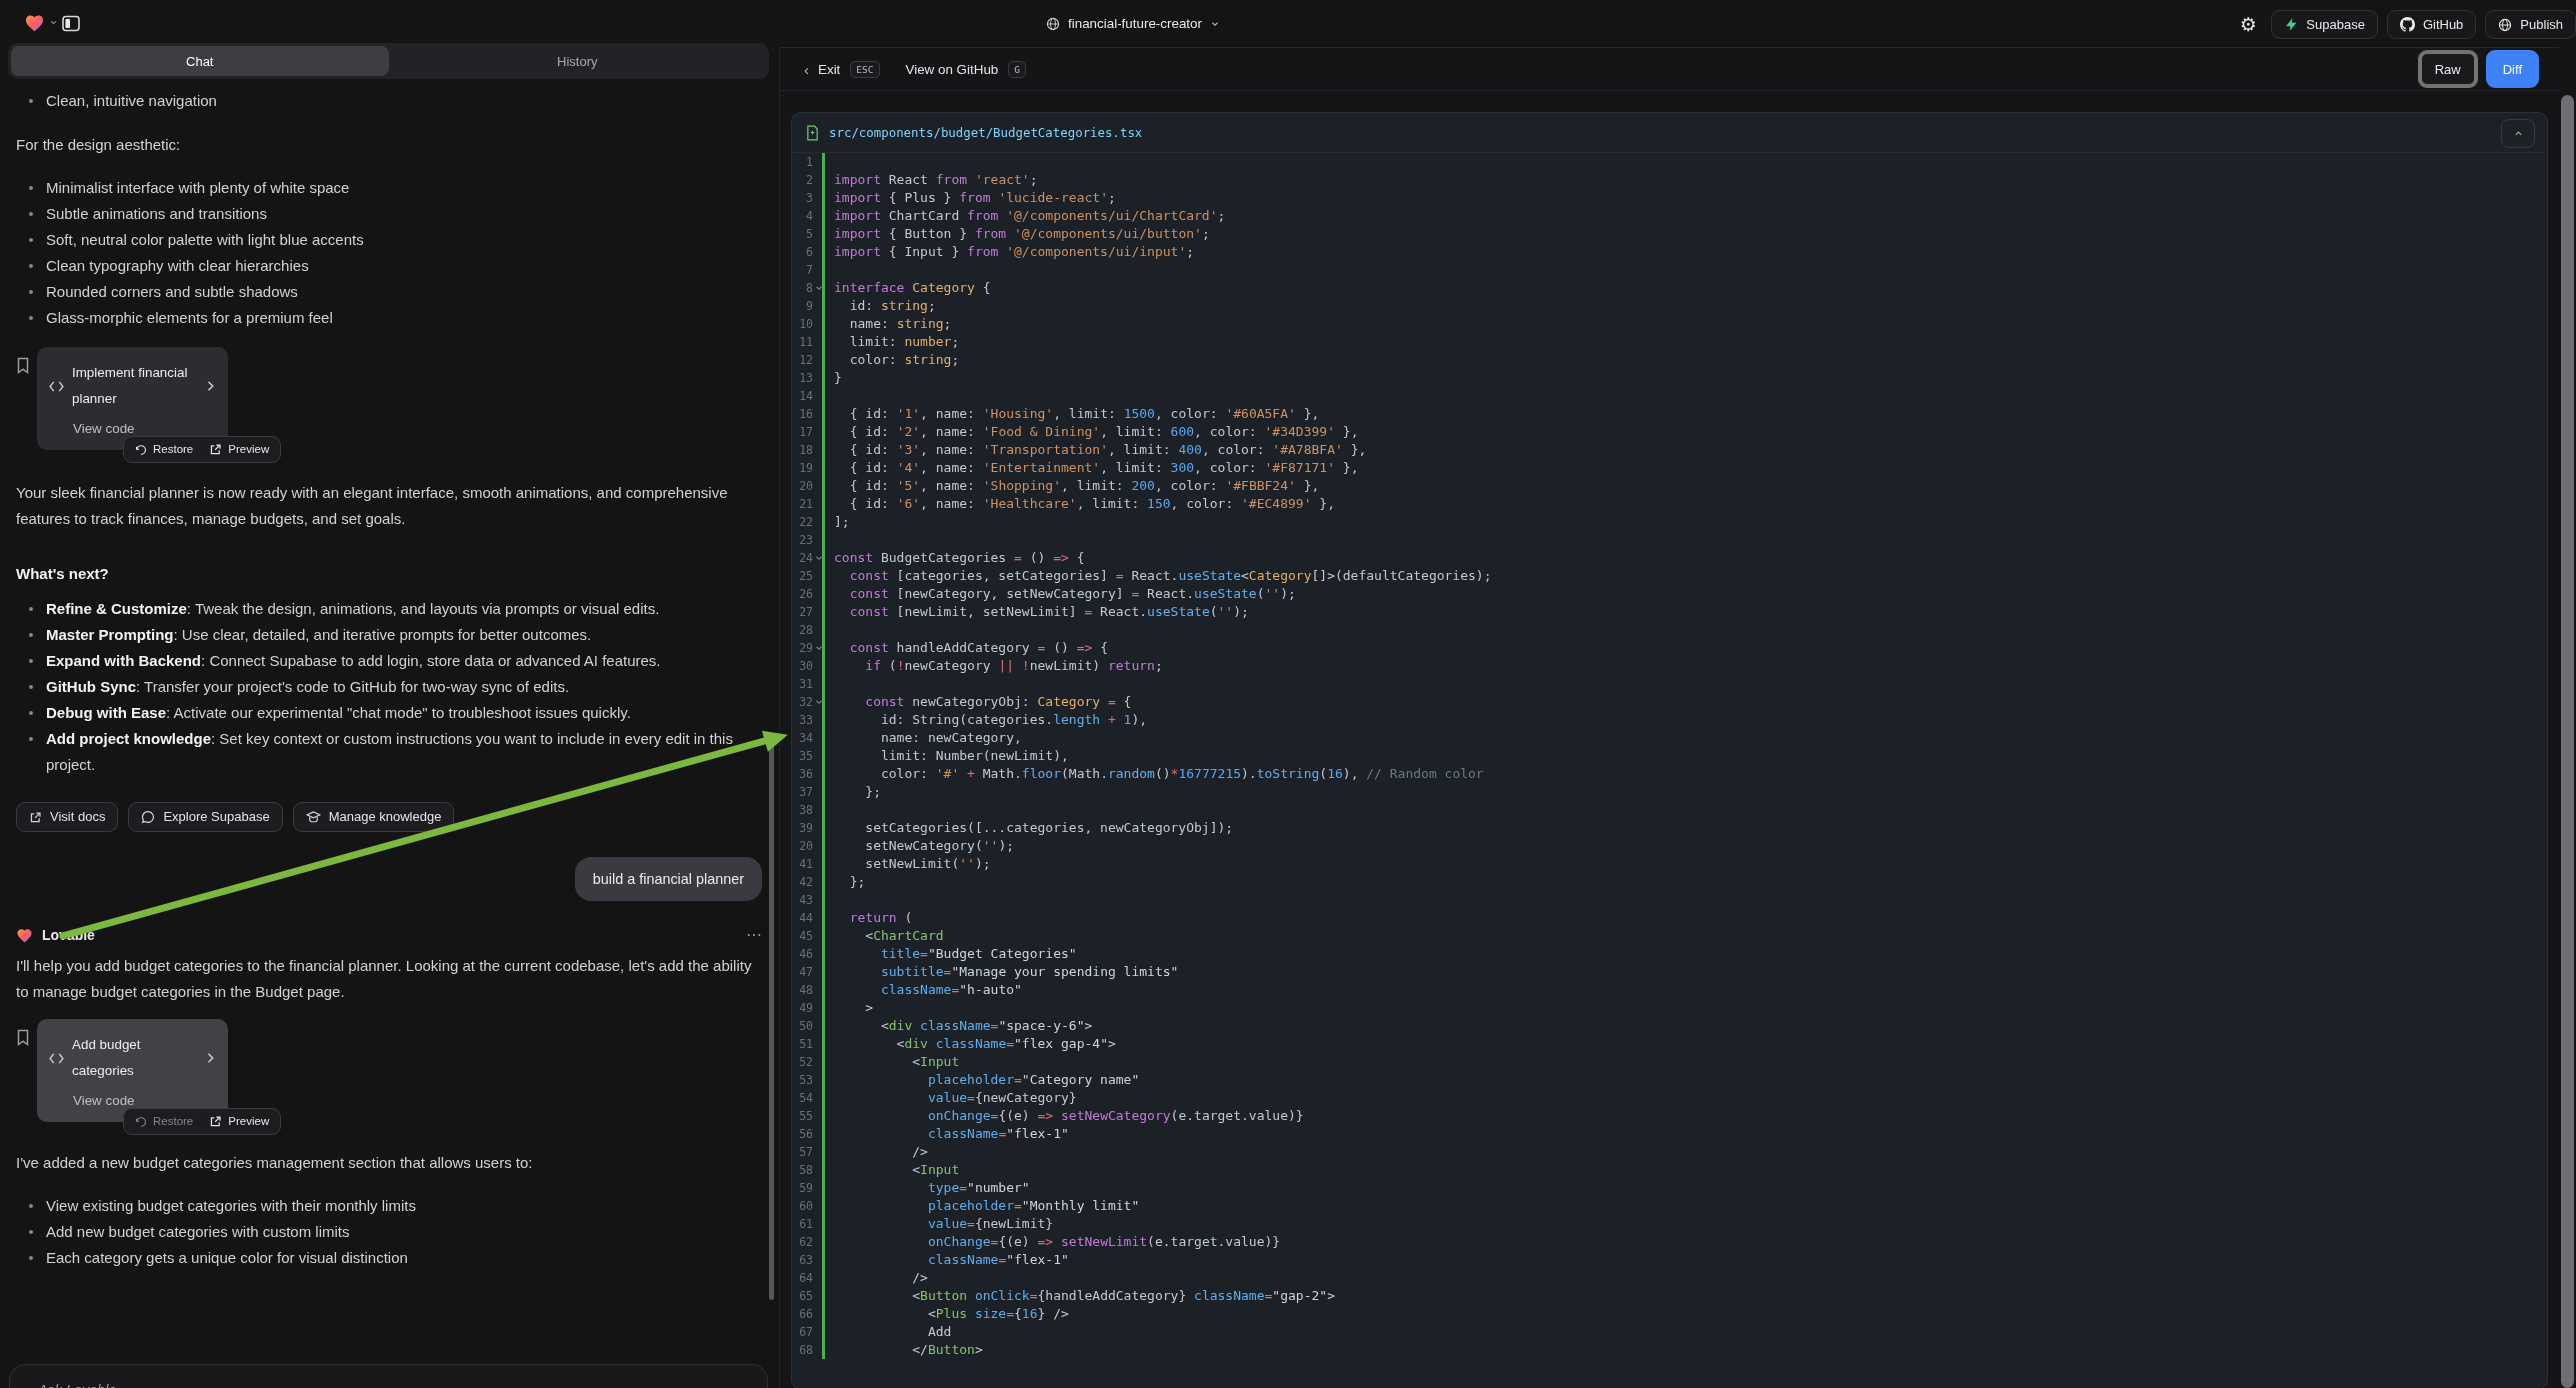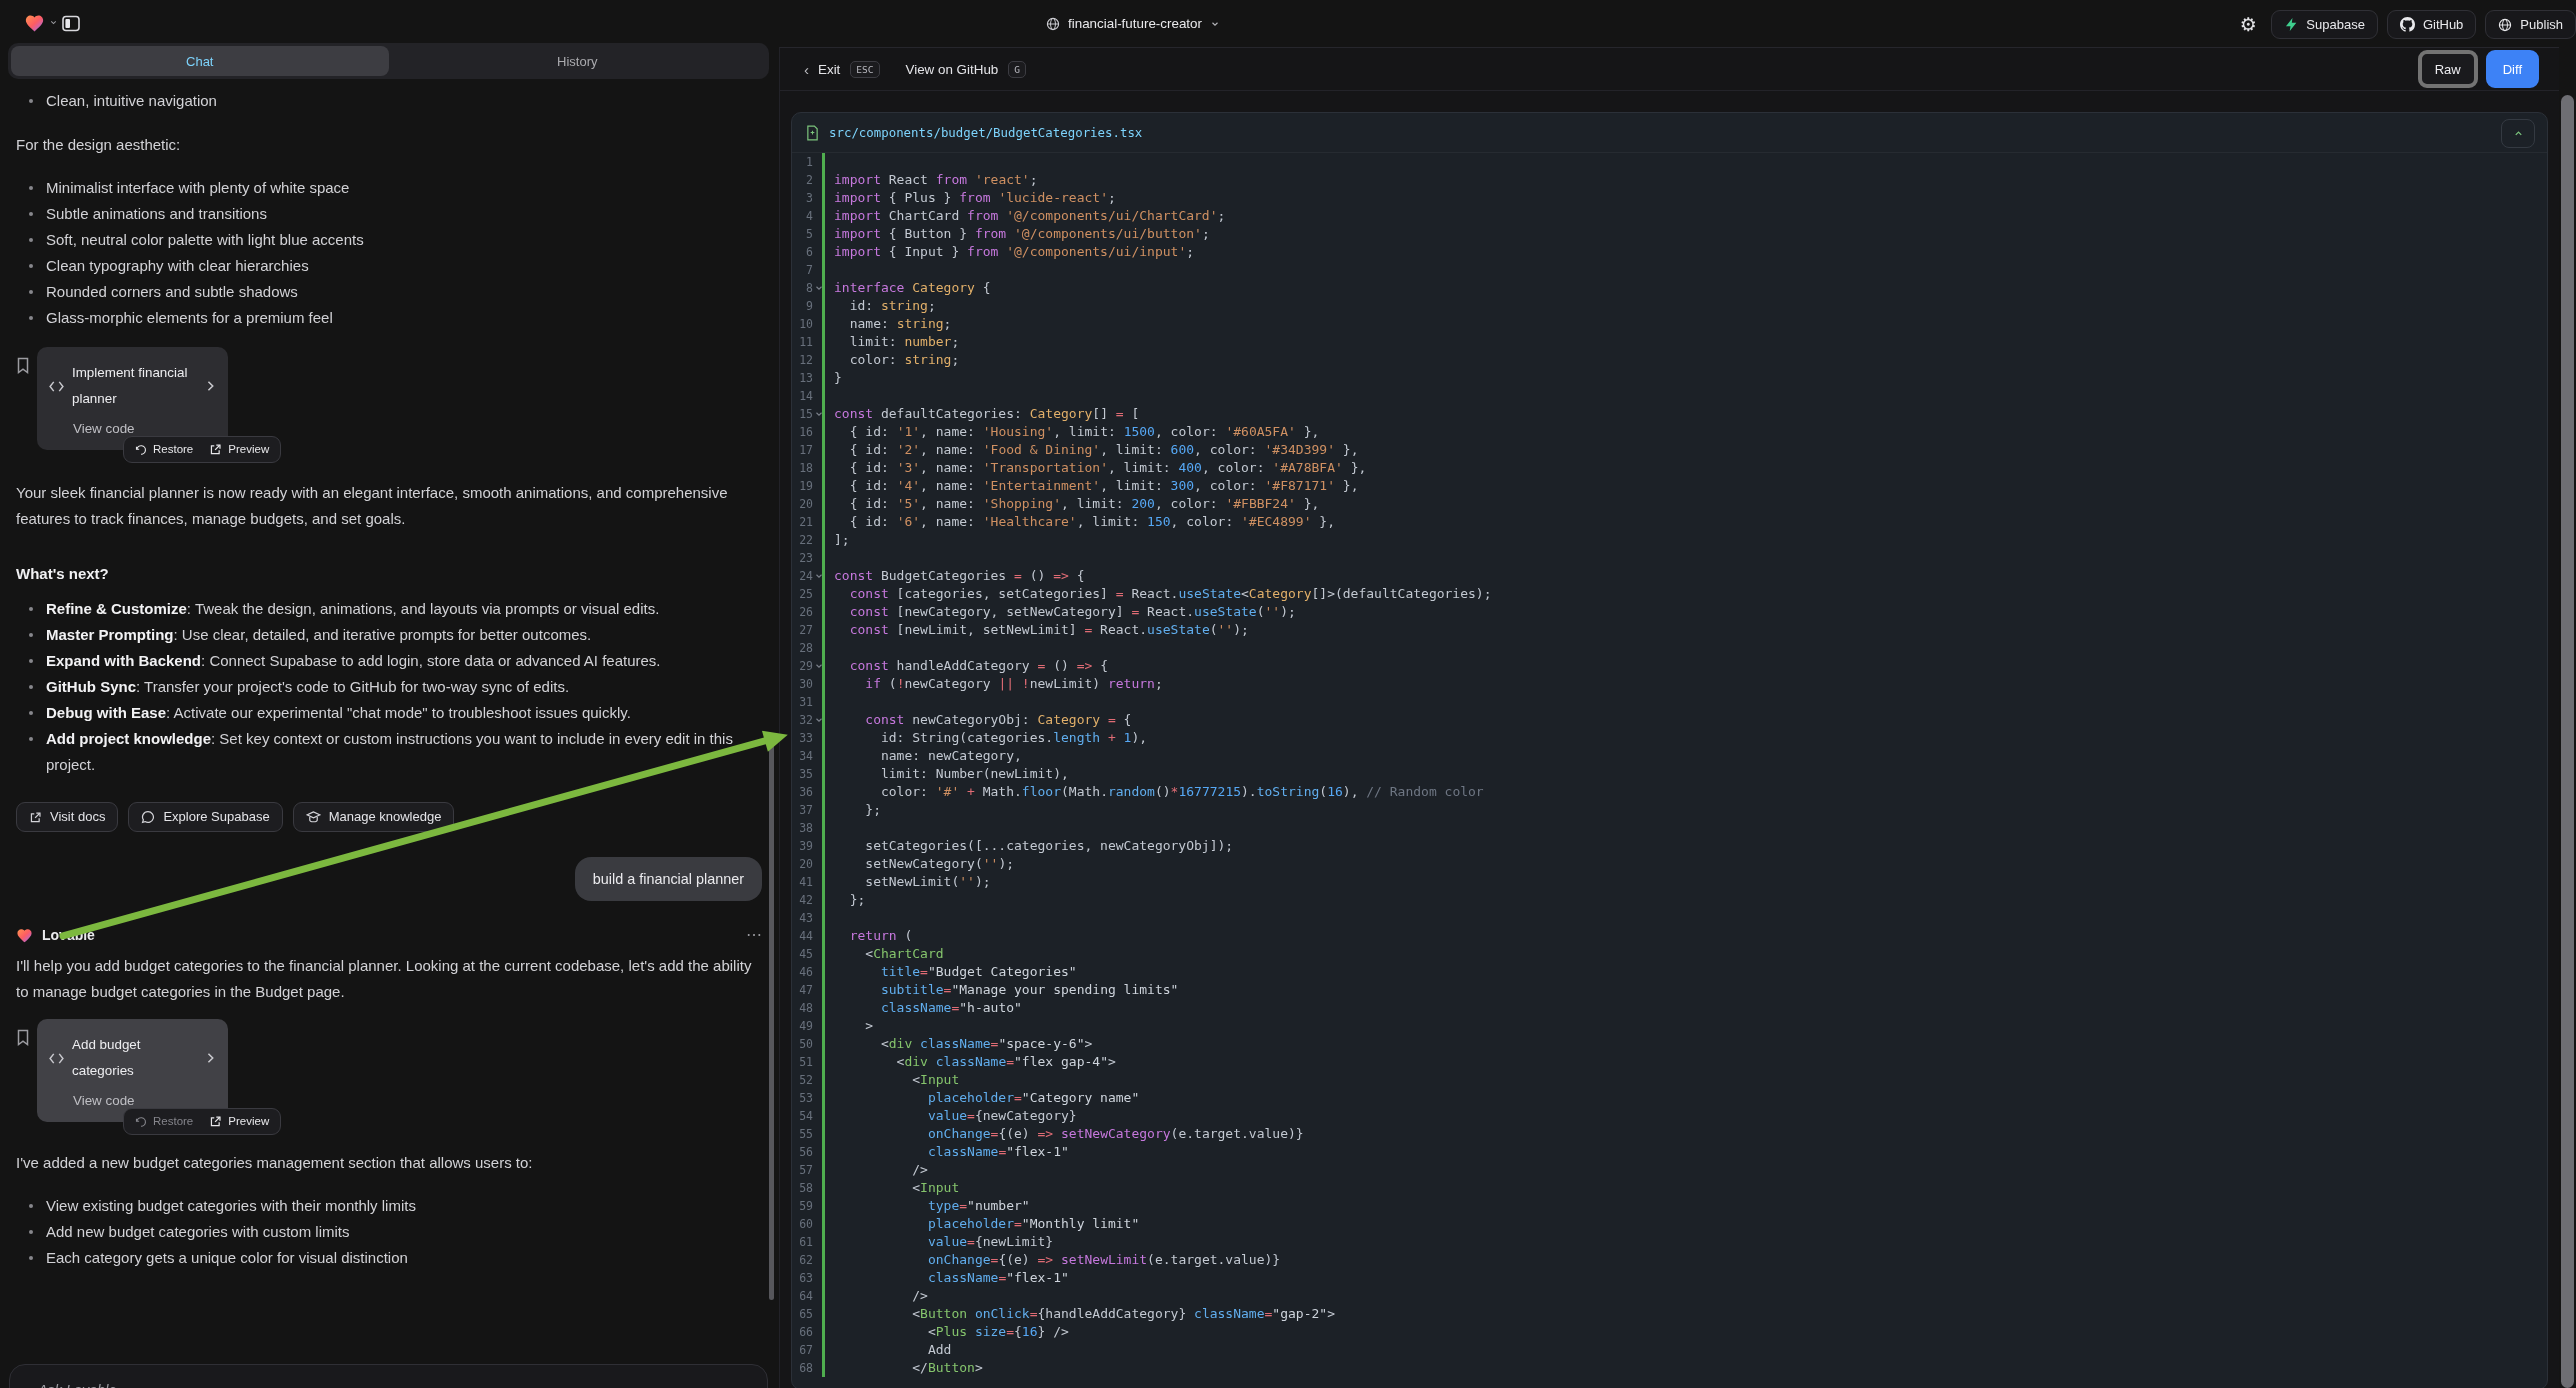--- a/index.html
+++ b/index.html
@@ -16,21 +16,21 @@
   .proj .ic{color:#cfcfd4;}
   .tright{position:absolute;right:12px;top:10px;display:flex;align-items:center;gap:9px;}
   .gearbtn{width:28px;height:27px;display:flex;align-items:center;justify-content:center;color:#e3e3e6;font-size:19px;}
   .tbtn{display:flex;align-items:center;gap:8px;height:27px;padding:0 12px;border:1px solid #303036;
         border-radius:9px;background:#18181b;color:#e9e9ec;font-size:13px;}
 
   
   .tabs{position:absolute;left:8px;top:43px;width:761px;height:36px;background:#232327;border-radius:10px;
         display:flex;padding:3px;box-sizing:border-box;z-index:6;}
   .tab{flex:1;border-radius:8px;display:flex;align-items:center;justify-content:center;font-size:13px;color:#aaaaae;}
-  .tab.sel{background:#3d3d42;color:#7dd3fc;}
+  .tab.sel{background:#3d3d42;color:#ffffff;}
 
   .chat{position:absolute;left:0;top:79px;width:778px;height:1222px;padding:0 16px;box-sizing:border-box;
         overflow:hidden;font-size:15px;line-height:26px;color:#d2d2d6;}
   .chat p{margin:0;}
   .chat .hd{font-weight:700;color:#f1f1f3;}
   .cul{list-style:none;margin:0;padding:0;}
   .cul li{padding-left:30px;position:relative;}
   .cul li::before{content:"";position:absolute;left:13px;top:11px;width:4px;height:4px;border-radius:50%;background:#87878c;}
   .cul b{color:#f2f2f4;}
 
@@ -491,28 +491,20 @@
           </div>
           <div class="crow">
             <div class="cnum">13</div>
             <div class="ccode"><span class="tk_p">}</span></div>
           </div>
           <div class="crow">
             <div class="cnum">14</div>
             <div class="ccode"></div>
           </div>
           <div class="crow">
-            <div class="cnum">15<span class="ic fold">
-                <svg width="8" height="8" viewBox="0 0 16 16">
-                  <path d="M3 5.5l5 5 5-5" fill="none" stroke="currentColor" stroke-width="2.2"></path>
-                </svg>
-              </span></div>
-            <div class="ccode"><span class="tk_k">const</span><span class="tk_p"> defaultCategories: </span><span class="tk_t">Category</span><span class="tk_p">[] </span><span class="tk_o">=</span><span class="tk_p"> [</span></div>
-          </div>
-          <div class="crow">
             <div class="cnum">16</div>
             <div class="ccode"><span class="tk_p">  { id: </span><span class="tk_s">'1'</span><span class="tk_p">, name: </span><span class="tk_s">'Housing'</span><span class="tk_p">, limit: </span><span class="tk_n">1500</span><span class="tk_p">, color: </span><span class="tk_s">'#60A5FA'</span><span class="tk_p"> },</span></div>
           </div>
           <div class="crow">
             <div class="cnum">17</div>
             <div class="ccode"><span class="tk_p">  { id: </span><span class="tk_s">'2'</span><span class="tk_p">, name: </span><span class="tk_s">'Food &amp; Dining'</span><span class="tk_p">, limit: </span><span class="tk_n">600</span><span class="tk_p">, color: </span><span class="tk_s">'#34D399'</span><span class="tk_p"> },</span></div>
           </div>
           <div class="crow">
             <div class="cnum">18</div>
             <div class="ccode"><span class="tk_p">  { id: </span><span class="tk_s">'3'</span><span class="tk_p">, name: </span><span class="tk_s">'Transportation'</span><span class="tk_p">, limit: </span><span class="tk_n">400</span><span class="tk_p">, color: </span><span class="tk_s">'#A78BFA'</span><span class="tk_p"> },</span></div>

